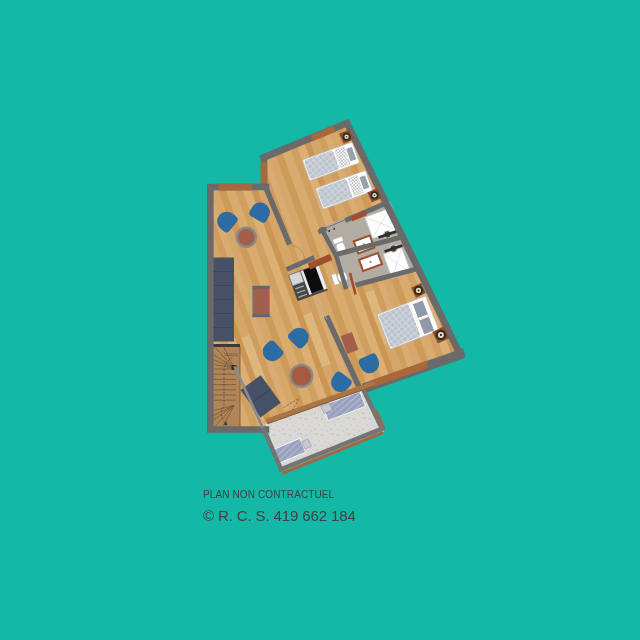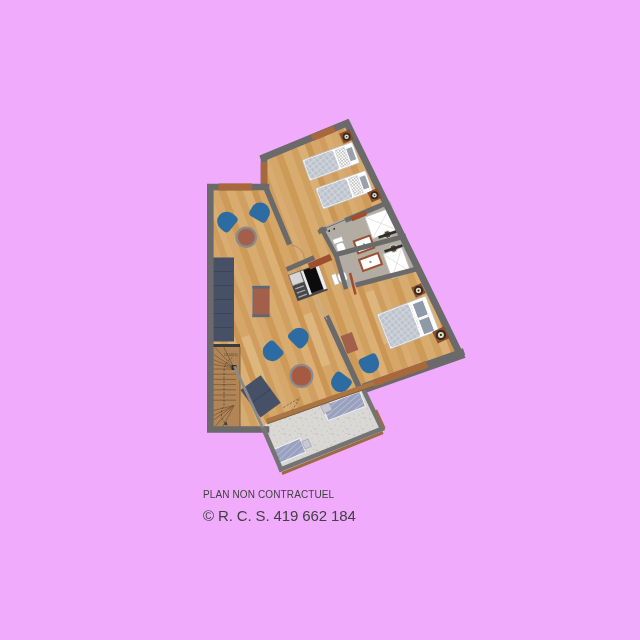--- a/index.html
+++ b/index.html
@@ -1,16 +1,16 @@
 <!DOCTYPE html>
 <html><head>
 <meta charset="utf-8">
 <style>
   html,body{margin:0;padding:0;background:#ffffff;}
-  #page{position:relative;width:640px;height:640px;background:#f0abfc;overflow:hidden;
+  #page{position:relative;width:640px;height:640px;background:#14b8a6;overflow:hidden;
         font-family:"Liberation Sans", sans-serif;}
   svg{position:absolute;left:0;top:0;}
 </style>
 </head>
 <body>
 <div id="page">
 <svg width="640" height="640" viewBox="0 0 640 640">
 <defs>
   <pattern id="wood" patternUnits="userSpaceOnUse" width="66" height="640" patternTransform="rotate(-20)">
     <rect x="0" y="0" width="66" height="640" fill="#d3a466"></rect>

